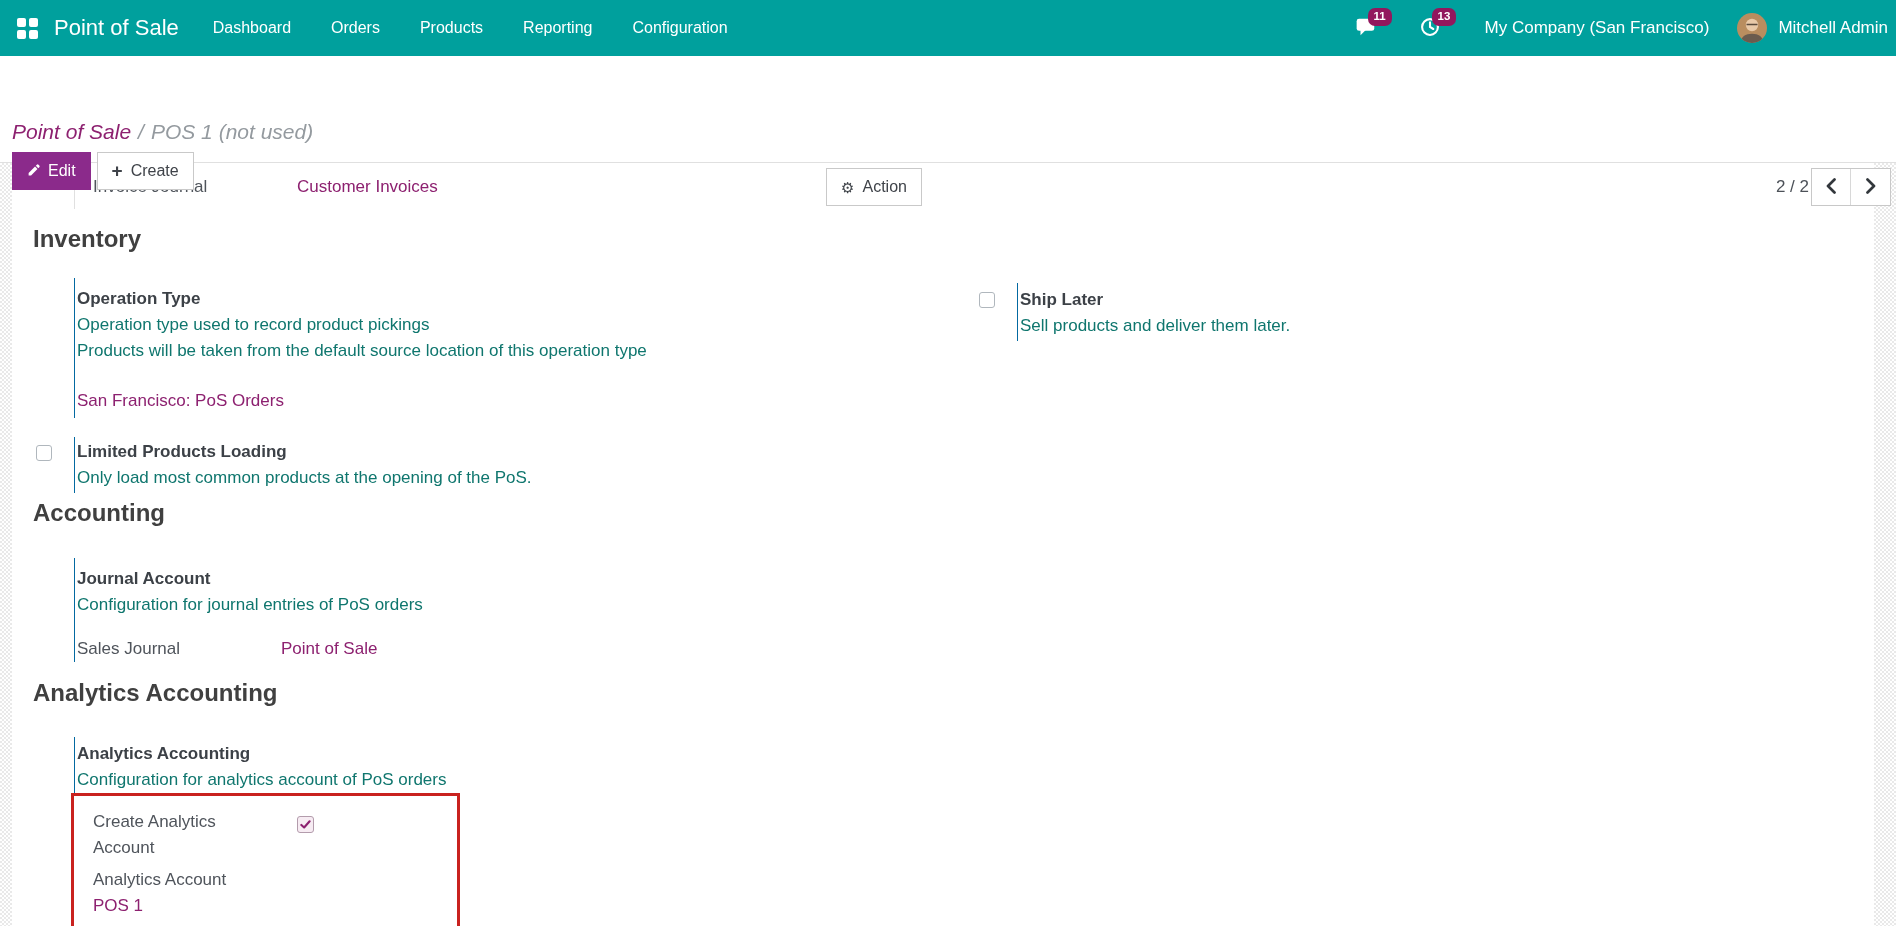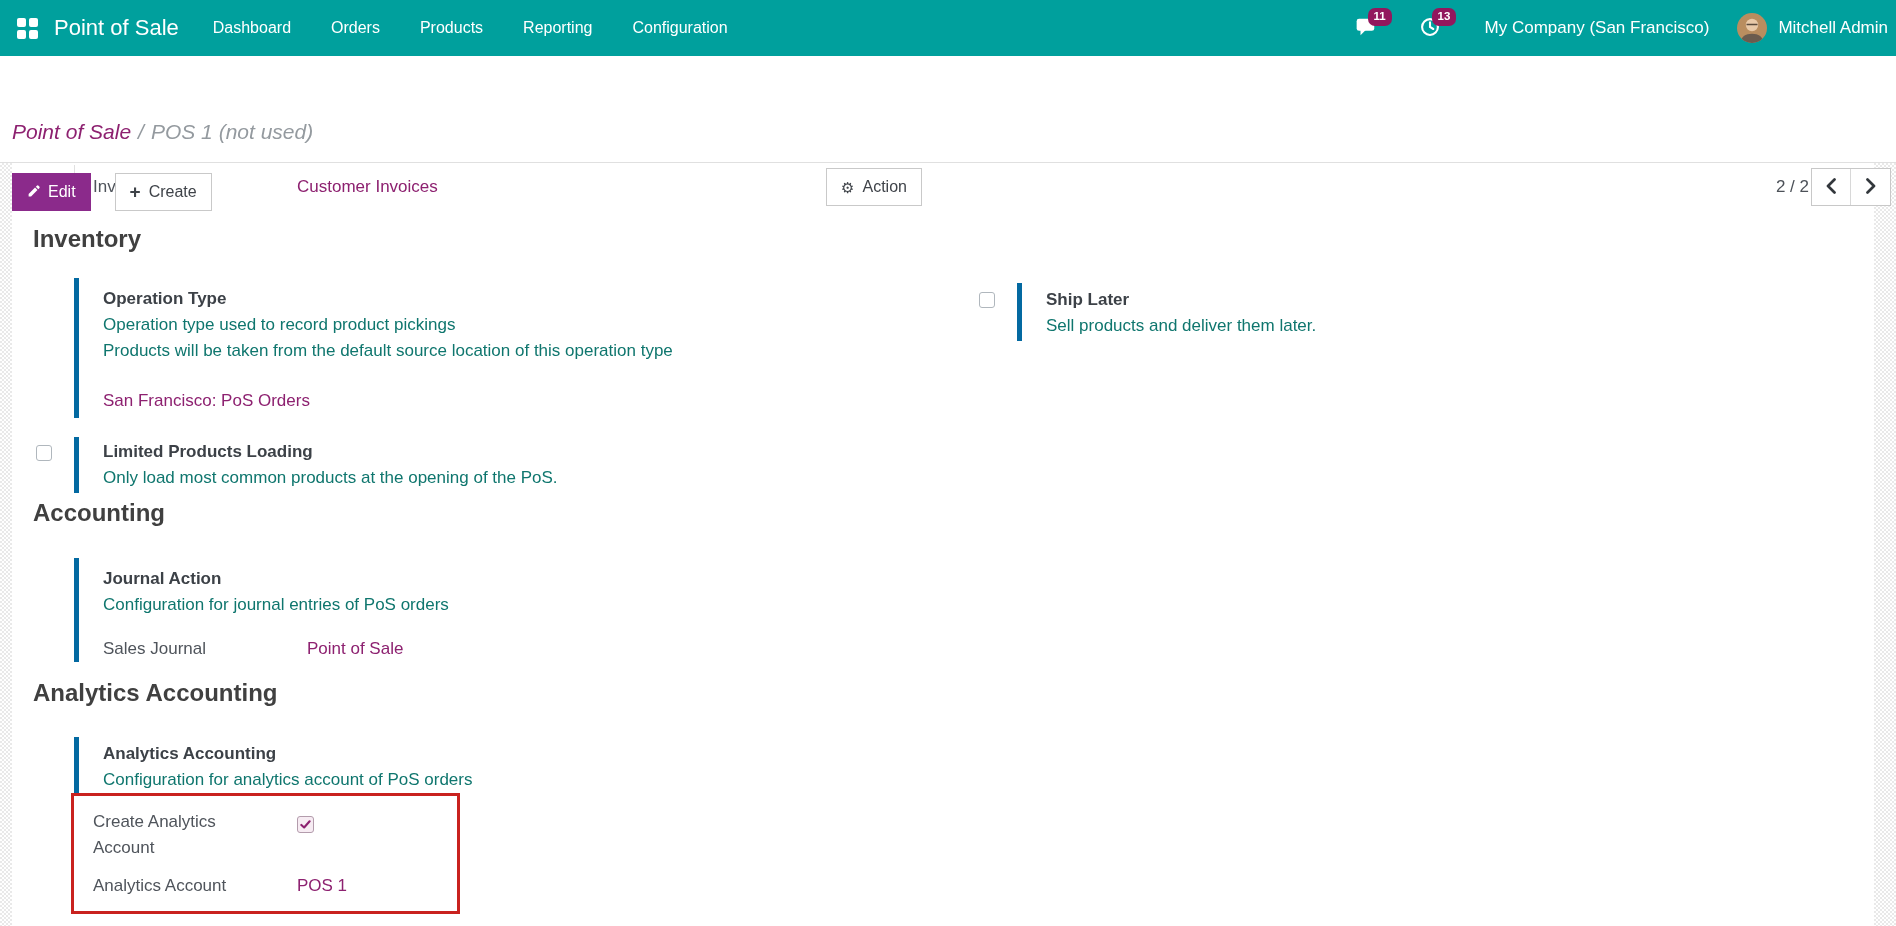--- a/index.html
+++ b/index.html
@@ -35,21 +35,21 @@
   .user-name { font-size:17px; margin-left:11px; cursor:pointer; white-space:nowrap; }
 
   
   .control-panel {
     position:relative; height:107px; background:#fff; border-bottom:1px solid #e0e0e0;
   }
   .breadcrumb { position:absolute; top:71px; left:0; transform:translateY(-100%); padding:0 0 10px 12px; font-size:21px; line-height:25px; top:98px;font-style:italic; }
   .breadcrumb a { color:var(--link-purple); text-decoration:none; cursor:pointer; }
   .breadcrumb .sep { color:#949a9f; margin:0 7px; }
   .breadcrumb .current { color:#949a9f; }
-  .btn-row { position:absolute; top:117px; left:12px; display:flex; gap:24px; }
+  .btn-row { position:absolute; top:96px; left:12px; display:flex; gap:6px; }
   .btn {
     height:38px; font-size:16px; padding:0 14px; border:1px solid #c9c9c9; background:#fff;
     color:#3f4349; display:inline-flex; align-items:center; gap:8px; cursor:pointer;
     font-family:inherit; border-radius:0;
   }
   .btn-primary { background:var(--primary-purple); border-color:var(--primary-purple); color:#fff; }
   .btn .icn { font-size:15px; line-height:1; }
   .plus-glyph { font-size:19px; font-weight:700; line-height:1; margin-top:-2px; }
   .action-wrap { position:absolute; left:826px; top:112px; }
   .pager { position:absolute; right:5px; top:112px; display:flex; align-items:center; gap:2px; }
@@ -68,21 +68,21 @@
 
   .invoice-box { margin:2px 0 0 62px; border-left:1px solid #e0e0e0; padding:9px 0 9px 18px; }
 
   .section-title { font-size:24px; line-height:29px; font-weight:700; color:#404040; margin-left:21px; }
   .t-inventory { margin-top:15px; }
   .t-accounting { margin-top:5px; }
   .t-analytics { margin-top:16px; }
 
   .cols { display:grid; grid-template-columns:943px 1fr; margin-top:25px; align-items:start; }
 
-  .pane { border-left:5px solid #0369a1; padding-left:24px; font-size:17px; line-height:26px; }
+  .pane { border-left:1px solid #0369a1; padding-left:2px; font-size:17px; line-height:26px; }
   .box-title { font-weight:700; color:#3c4147; }
   .muted { color:#0f766e; }
   .box-link { margin-top:24px; }
   .box-link a { color:var(--link-purple); text-decoration:none; cursor:pointer; }
 
   .op-box { margin-left:62px; padding-top:8px; padding-bottom:4px; }
 
   .cb-row { display:flex; align-items:stretch; }
   .cb-cell { width:62px; flex:0 0 auto; padding:9px 0 0 24px; }
   .checkbox {
@@ -99,21 +99,21 @@
 
   .journal-box { margin:31px 0 0 62px; padding-top:8px; }
   .journal-box .frow { margin-top:18px; }
 
   .ana-box { margin:30px 0 0 62px; padding-top:4px; }
 
   .red-box {
     margin-left:59px; width:389px; border:3px solid var(--annotation-red);
     padding:13px 12px 12px 19px; background:#fff;
   }
-  .red-box .frow + .frow { margin-top:12px; }
+  .red-box .frow + .frow { margin-top:6px;flex-direction:column; }
   .check-svg { display:block; }
 </style>
 </head>
 <body>
 
 <header class="navbar">
   <div class="apps-btn">
     <span class="grid-icon">
         <i></i>
         <i></i>
@@ -242,21 +242,21 @@
       </div>
       <div class="pane">
         <div class="box-title">Limited Products Loading</div>
         <div class="muted">Only load most common products at the opening of the PoS.</div>
       </div>
     </div>
 
     <h2 class="section-title t-accounting">Accounting</h2>
 
     <div class="pane journal-box">
-      <div class="box-title">Journal Action</div>
+      <div class="box-title">Journal Account</div>
       <div class="muted">Configuration for journal entries of PoS orders</div>
       <div class="frow">
         <span class="flabel">Sales Journal</span>
         <span class="fvalue"><a>Point of Sale</a></span>
       </div>
     </div>
 
     <h2 class="section-title t-analytics">Analytics Accounting</h2>
 
     <div class="pane ana-box">

